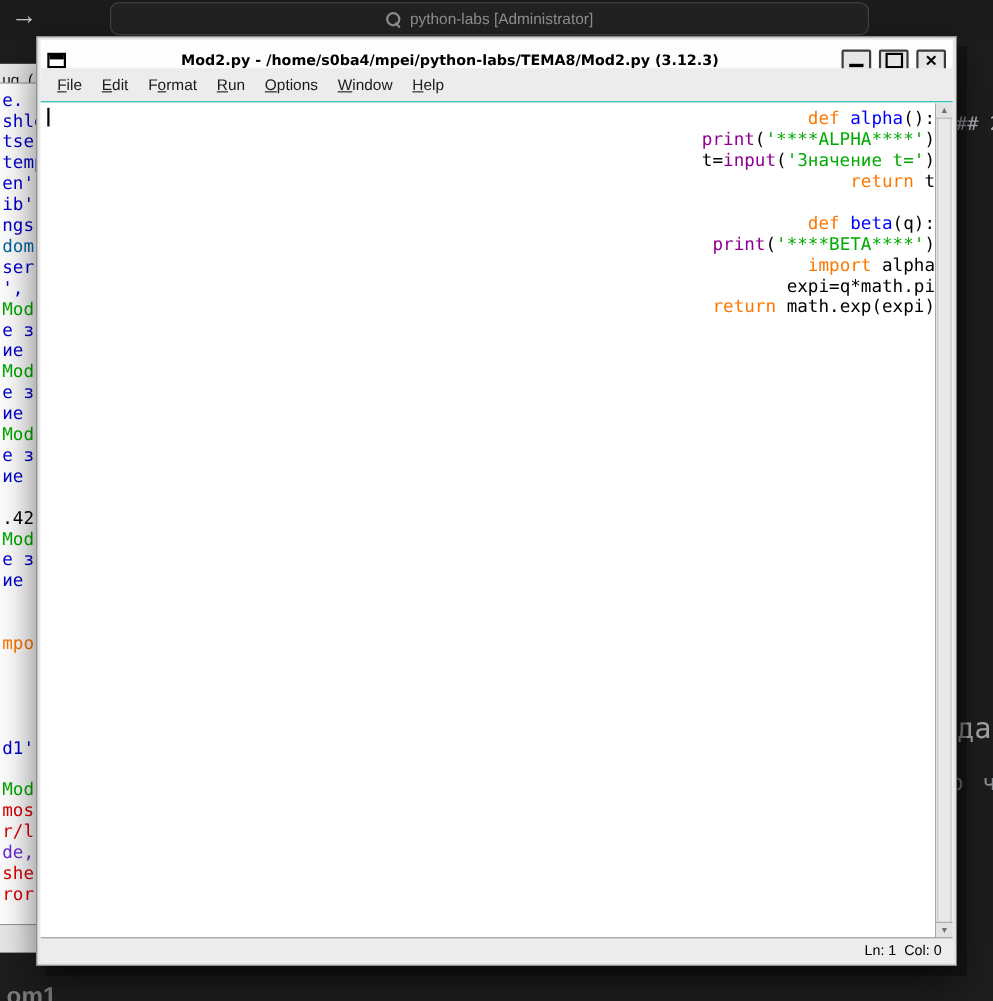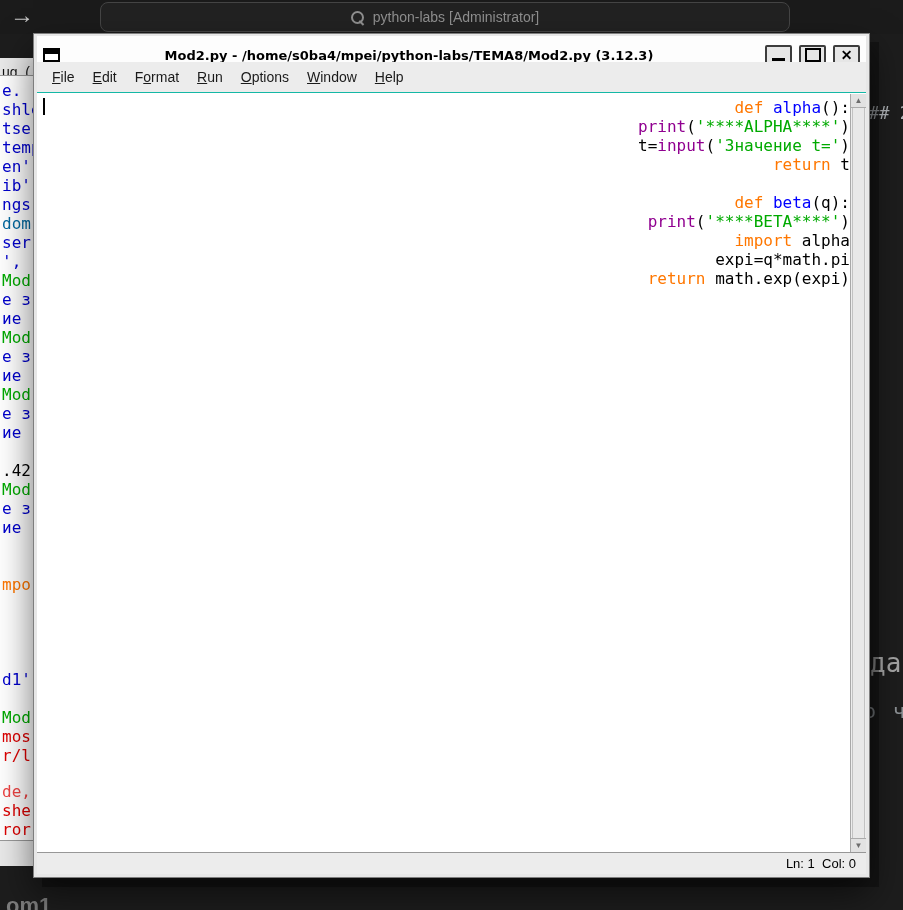--- a/index.html
+++ b/index.html
@@ -122,21 +122,21 @@
       <div class="strip-line" style="color: rgb(255, 119, 0);">mpo</div>
       <div class="strip-line" style="color: rgb(0, 0, 0);"></div>
       <div class="strip-line" style="color: rgb(0, 0, 0);"></div>
       <div class="strip-line" style="color: rgb(0, 0, 0);"></div>
       <div class="strip-line" style="color: rgb(0, 0, 0);"></div>
       <div class="strip-line" style="color: rgb(0, 0, 205);">d1'</div>
       <div class="strip-line" style="color: rgb(0, 0, 0);"></div>
       <div class="strip-line" style="color: rgb(0, 170, 0);">Mod:</div>
       <div class="strip-line" style="color: rgb(221, 0, 0);">mos</div>
       <div class="strip-line" style="color: rgb(221, 0, 0);">r/l:</div>
-      <div class="strip-line" style="color: #ef4444; margin-top: 17px;">de,</div>
+      <div class="strip-line" style="color: #6d28d9;">de,</div>
       <div class="strip-line" style="color: rgb(221, 0, 0);">she</div>
       <div class="strip-line" style="color: rgb(221, 0, 0);">ror</div>
     </div>
   <div class="strip-status"></div>
 </div>
 
 <div class="frag frag-hash">## 2</div>
 <div class="frag frag-da">да</div>
 <div class="frag frag-och">о ч</div>
 <div class="frag frag-om1">om1</div>

